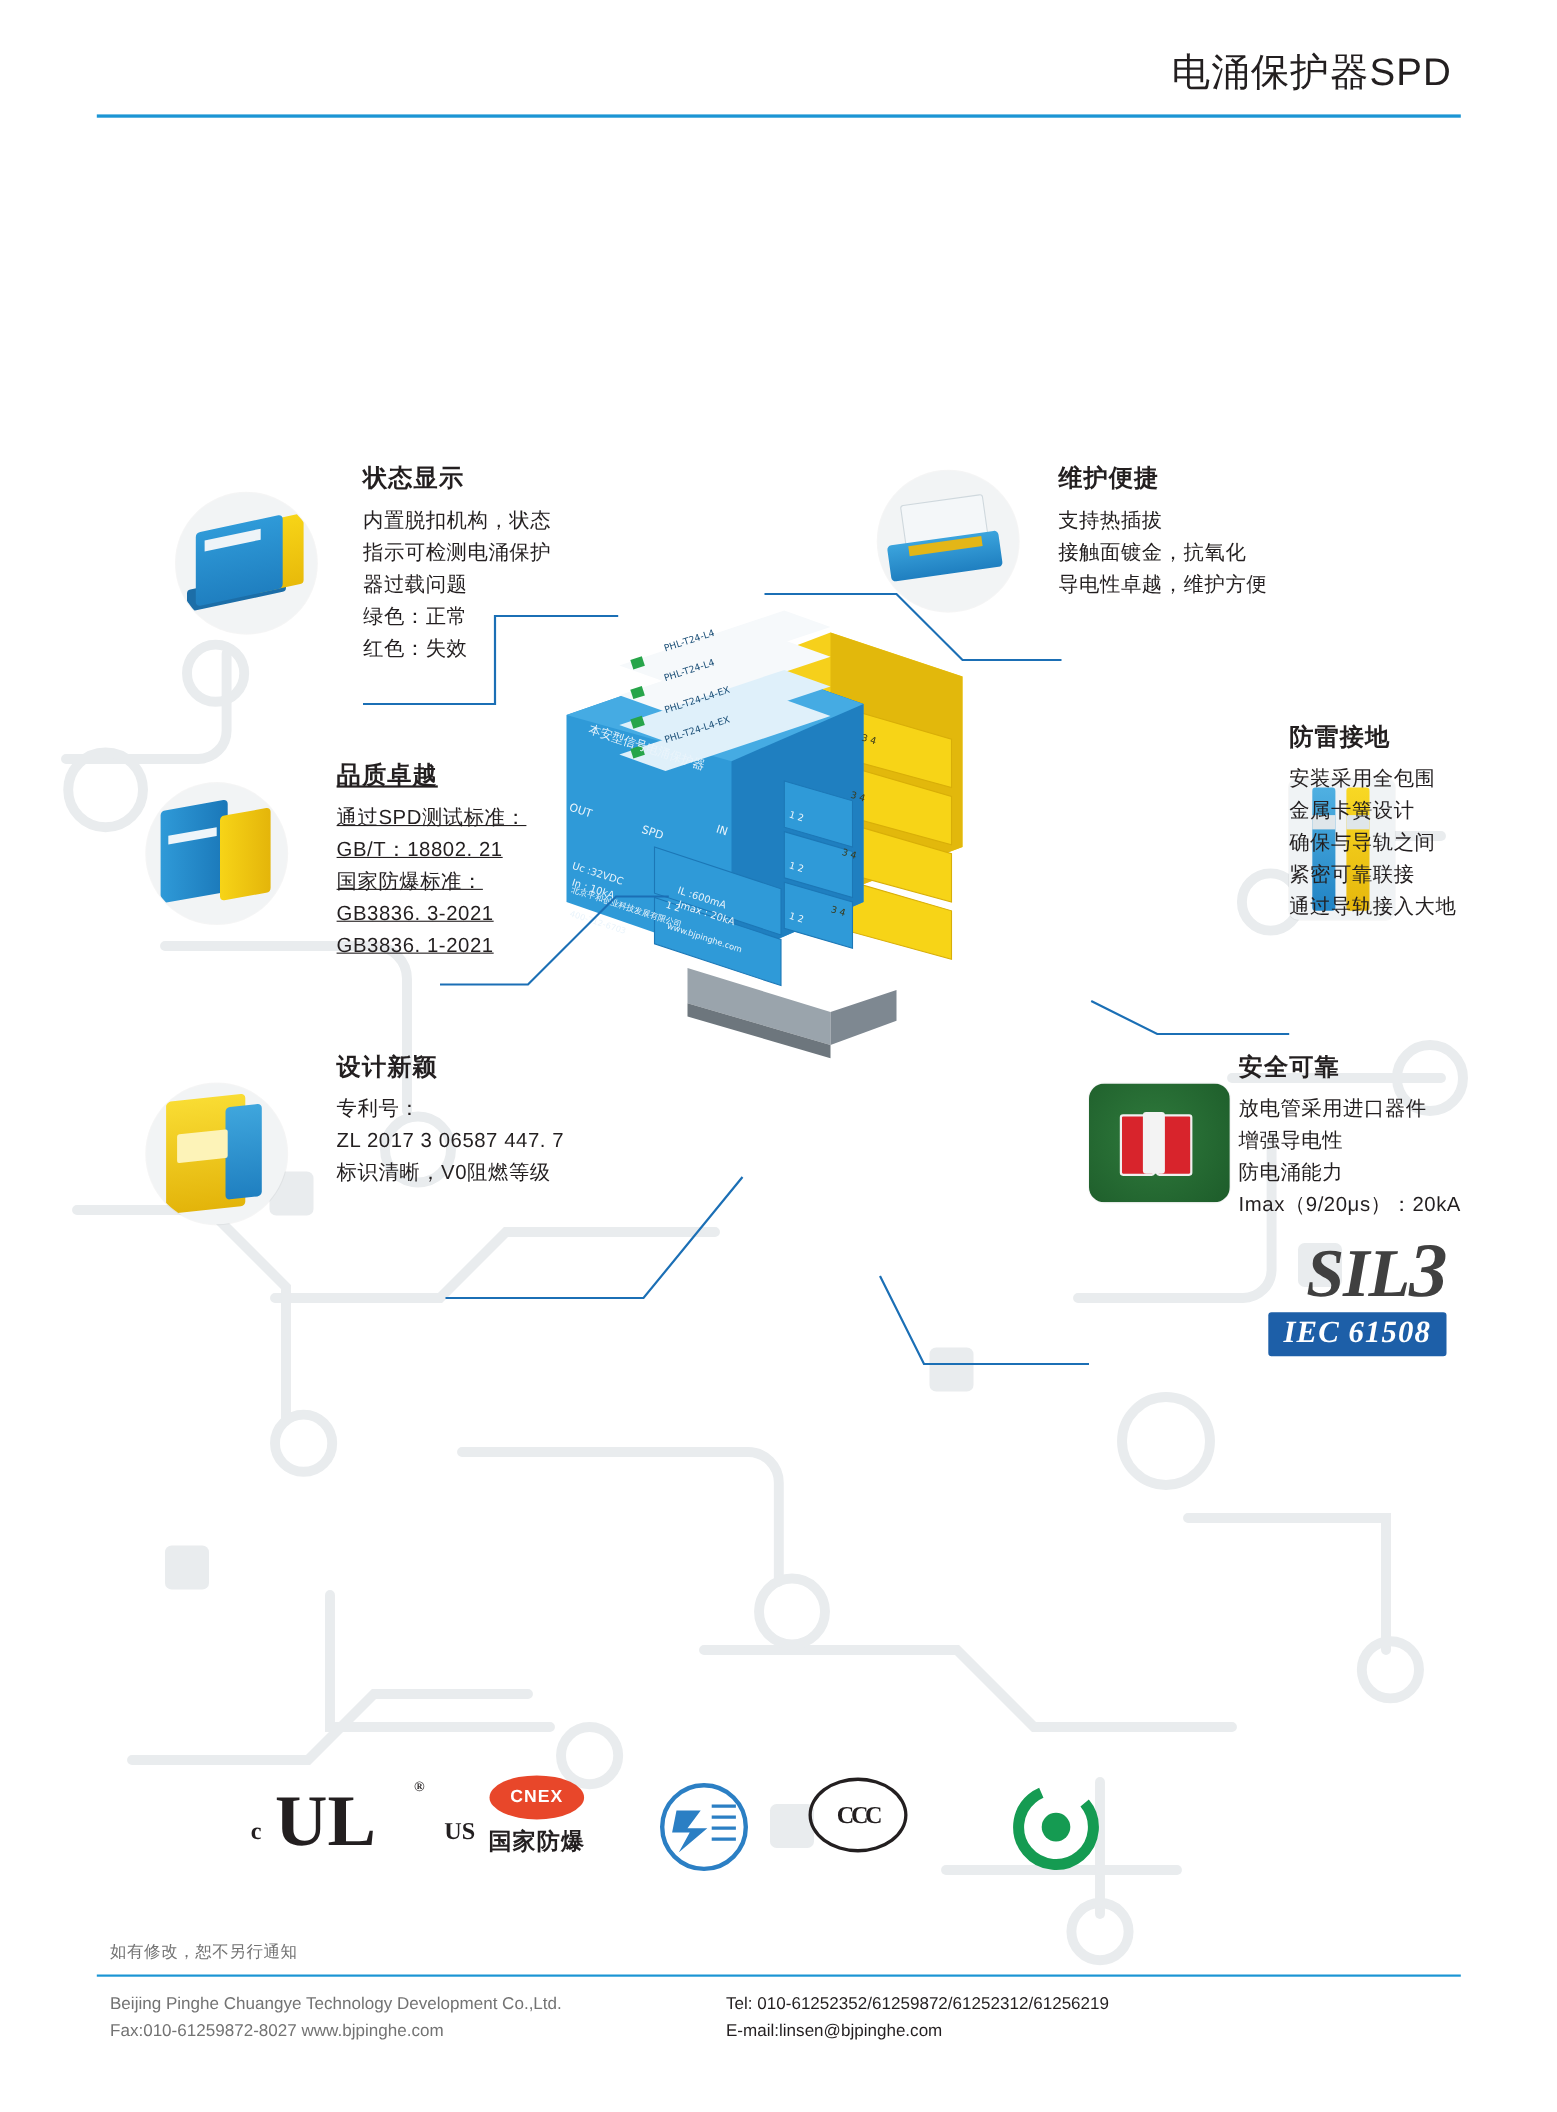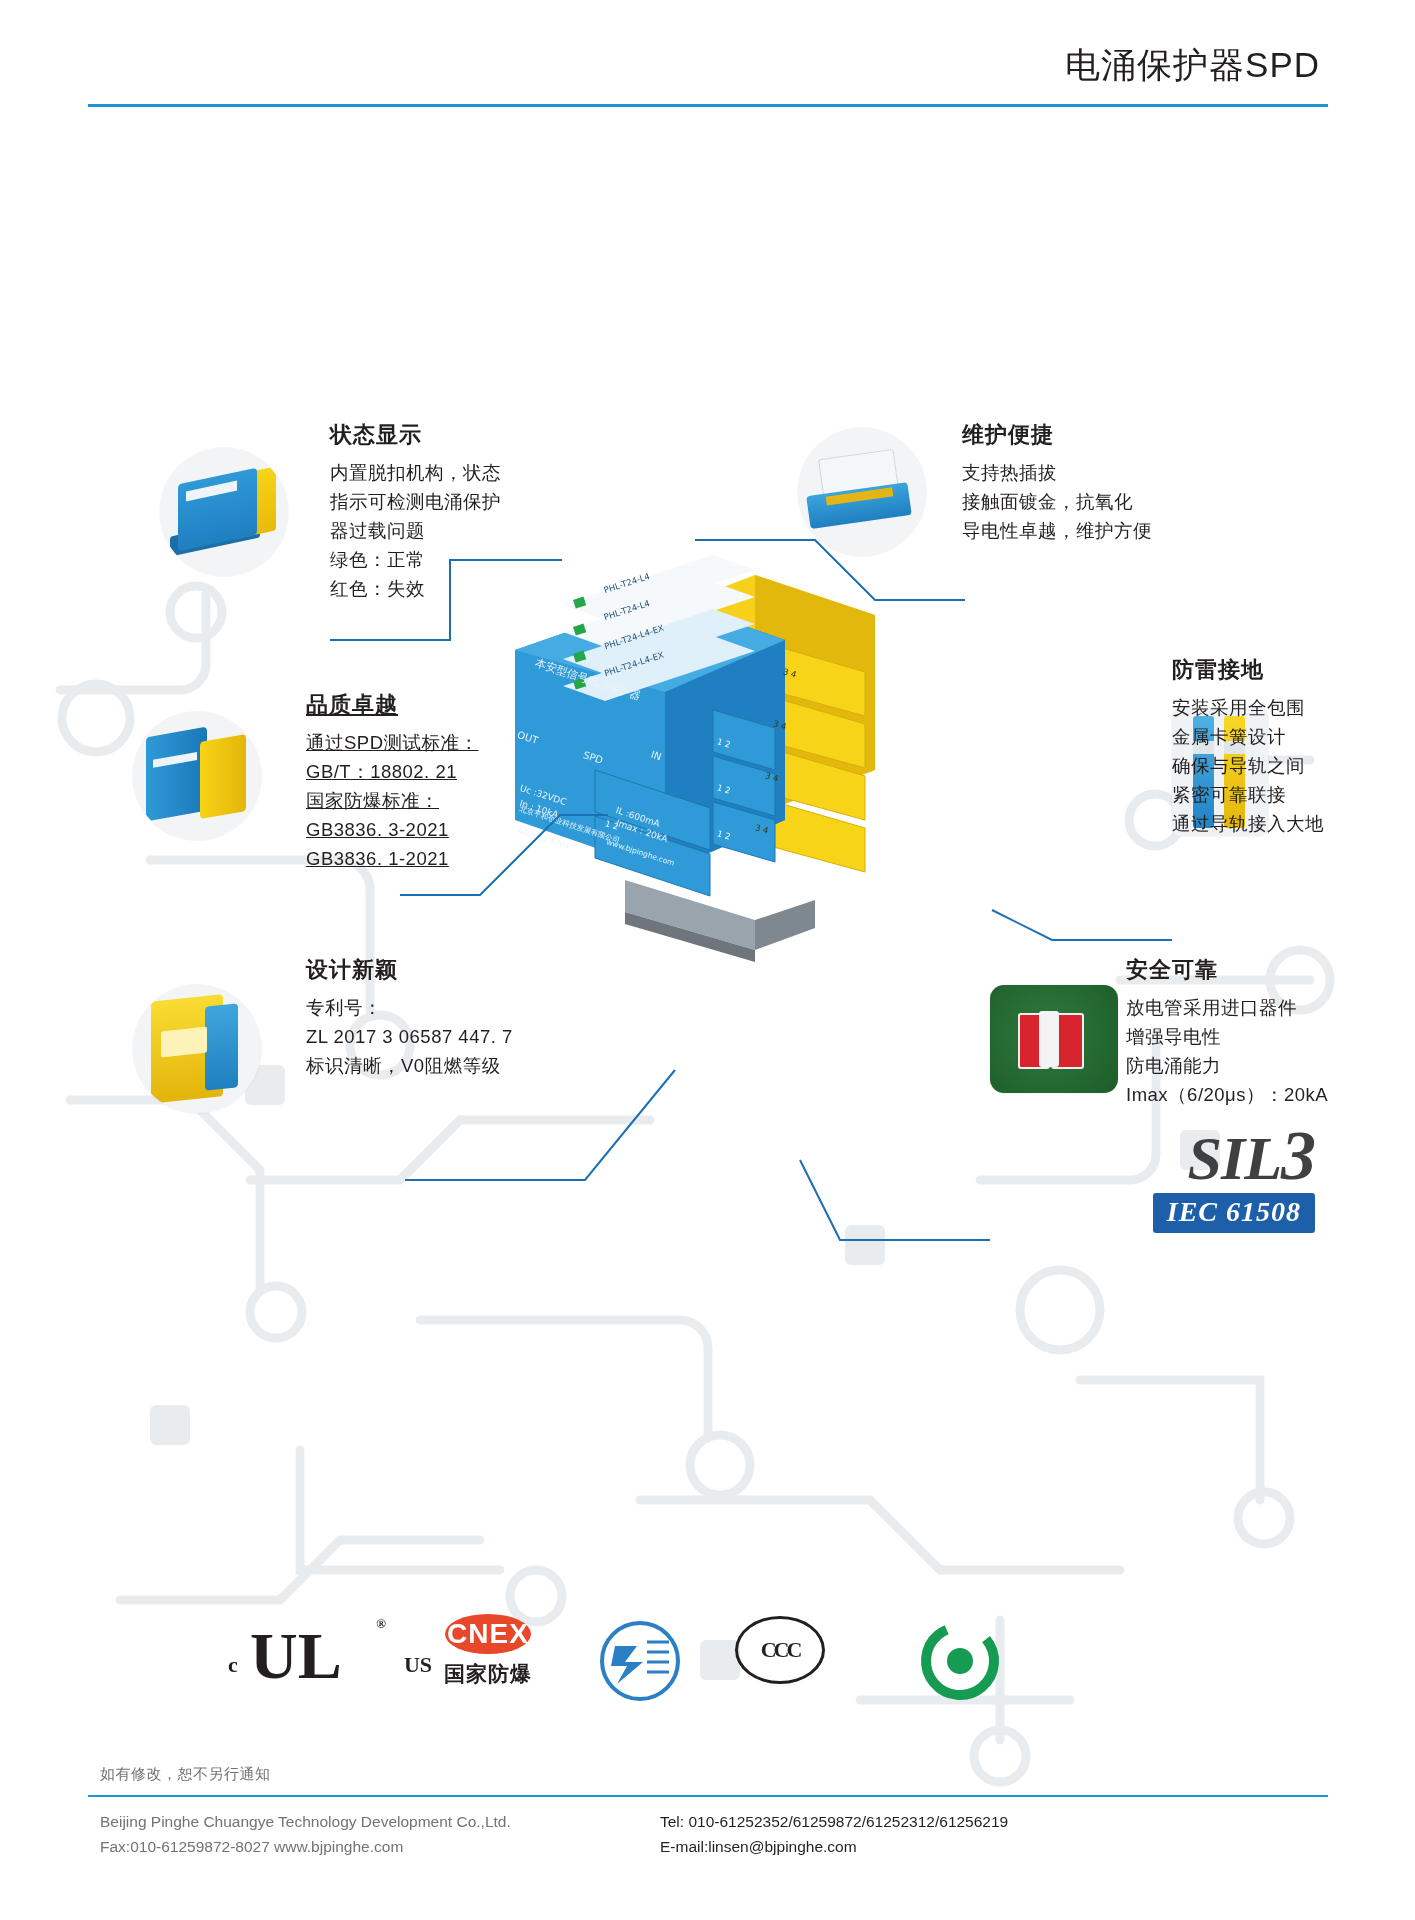--- a/index.html
+++ b/index.html
@@ -264,21 +264,21 @@
     color: #231f20;
     position: relative;
   }
   .ul-c { position:absolute; left: -22px; top: 34px; font-size: 22px; font-family:"Liberation Serif",serif; }
   .ul-us { position:absolute; right: -42px; top: 34px; font-size: 22px; font-family:"Liberation Serif",serif; font-weight:700;}
   .ul-r { position:absolute; right: 4px; top: -2px; font-size: 13px; }
 
   .cert-cnex { left: 418px; top: 4px; width: 140px; text-align:center;}
   .cnex-oval {
     width: 86px; height: 40px; background:#e8472a; border-radius: 50%;
-    margin: 0 auto; color:#fff; font-weight:700; font-size:28px;
+    margin: 0 auto; color:#fff; font-weight:700; font-size:16px;
     line-height: 40px; letter-spacing: 1px; font-family:"Liberation Sans",sans-serif;
   }
   .cnex-text { font-size: 21px; font-weight: 700; margin-top: 6px; color:#231f20; letter-spacing:1px;}
 
   .cert-ce { left: 585px; top: 6px; width: 110px; height:90px;}
   .cert-ccc { left: 735px; top: 6px; width: 120px; height: 90px; }
   .ccc-ring {
     width: 84px; height: 62px; border: 3px solid #231f20; border-radius: 50%;
     position: relative;
   }
@@ -579,21 +579,21 @@
     <div>标识清晰，V0阻燃等级</div>
   </div>
 </div>
 
 <div class="callout" style="left:1126px; top:955px;">
   <div class="callout-title">安全可靠</div>
   <div class="callout-lines">
     <div>放电管采用进口器件</div>
     <div>增强导电性</div>
     <div>防电涌能力</div>
-    <div>Imax（6/20μs）：20kA</div>
+    <div>Imax（9/20μs）：20kA</div>
   </div>
 </div>
 
 <div class="sil-badge">
   <div class="sil-main">
     <span>SIL</span><span class="num">3</span>
   </div>
   <div class="sil-sub">IEC 61508</div>
 </div>
 

